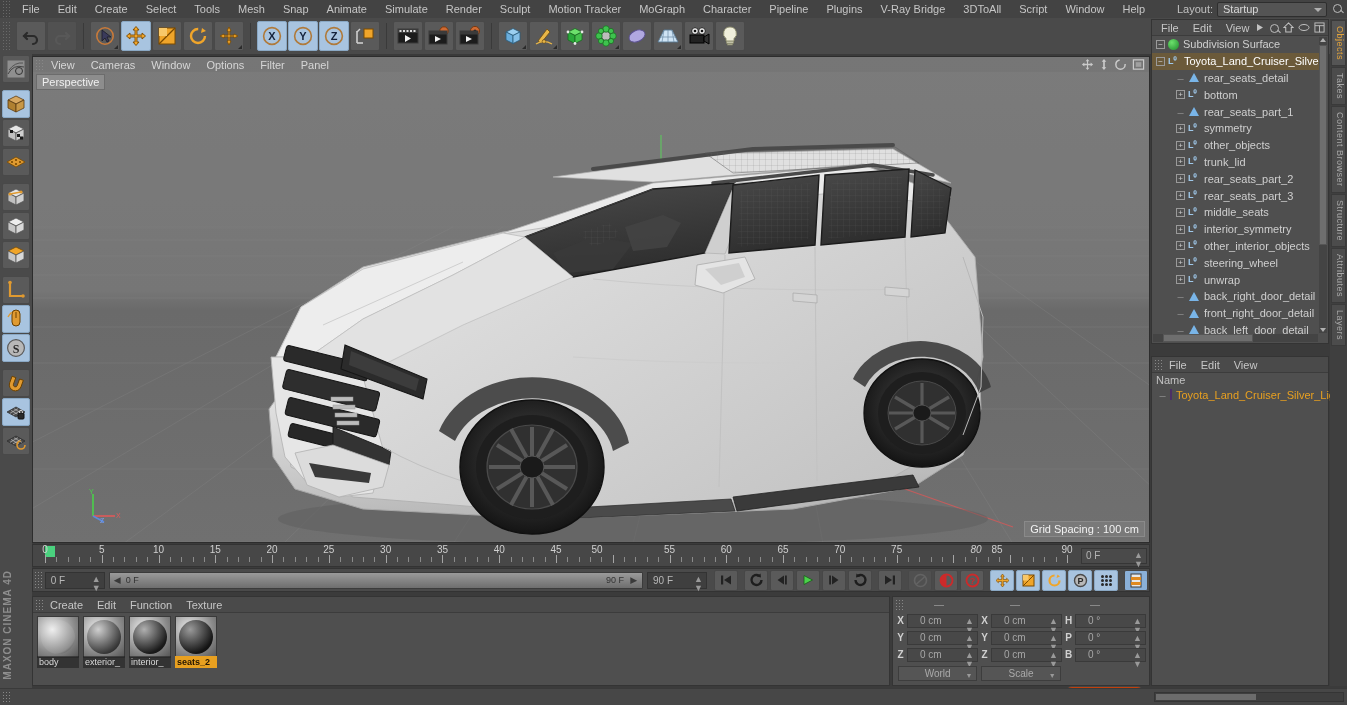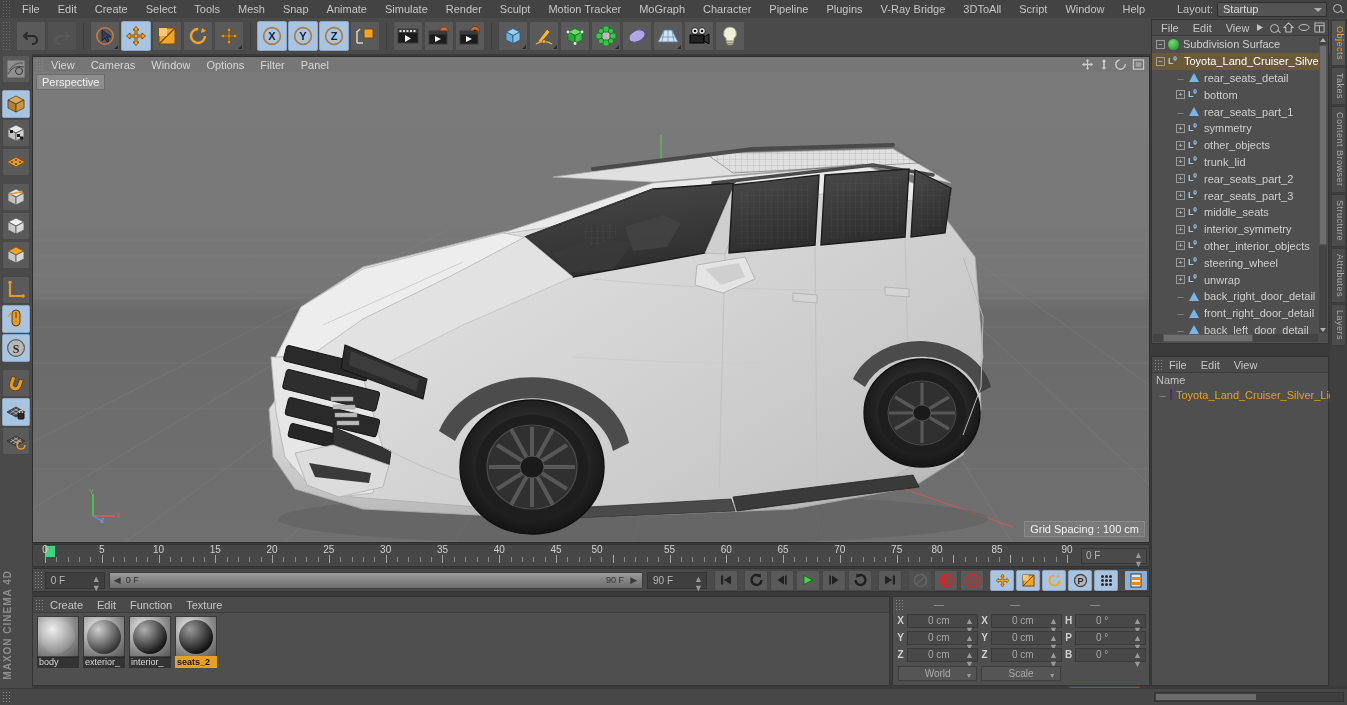--- a/index.html
+++ b/index.html
@@ -258,21 +258,21 @@
   .coords {
     position: absolute; left: 892px; top: 596px; width: 258px; height: 90px;
     background: #4f4f4f; border: 1px solid #343434;
   }
   .co-head { height: 15px; display: flex; align-items: center; font-size: 10px; color: #9b9b9b; }
   .co-head span { display: inline-block; text-align: center; }
   .co-row { height: 17px; display: flex; align-items: center; gap: 2px; padding: 0 3px; }
   .co-lbl { width: 9px; font-size: 10px; color: #d0d0d0; font-weight: bold; text-align: center; }
   .co-in {
     flex: 1; height: 14px; background: #484848; border: 1px solid #3a3a3a;
-    color: #a6a6a6; font-size: 10px; line-height: 12px; padding-left: 20px; position: relative;
+    color: #a6a6a6; font-size: 10px; line-height: 12px; padding-left: 12px; position: relative;
   }
   .co-btnrow { height: 19px; display: flex; align-items: center; gap: 4px; padding: 0 5px; margin-top: 1px; }
   .co-sel {
     flex: 1; height: 15px; background: #555; border: 1px solid #3d3d3d;
     color: #aaa; font-size: 10px; line-height: 13px; text-align: center; position: relative;
   }
   .co-apply {
     flex: 1; height: 15px; background: #c2410c; border: 1px solid #454545;
     border-radius: 7px; color: #e0e0e0; font-size: 10px; line-height: 13px; text-align: right; margin-top: 40px;
   }
@@ -1136,21 +1136,21 @@
         <div class="tl-num" style="left: 342.667px;">30</div>
         <div class="tl-num" style="left: 399.444px;">35</div>
         <div class="tl-num" style="left: 456.222px;">40</div>
         <div class="tl-num" style="left: 513px;">45</div>
         <div class="tl-num" style="left: 554px;">50</div>
         <div class="tl-num" style="left: 626.556px;">55</div>
         <div class="tl-num" style="left: 683.333px;">60</div>
         <div class="tl-num" style="left: 740.111px;">65</div>
         <div class="tl-num" style="left: 796.889px;">70</div>
         <div class="tl-num" style="left: 853.667px;">75</div>
-        <div class="tl-num" style="left: 894px;">80</div>
+        <div class="tl-num" style="left: 933px; font-style: italic;">80</div>
         <div class="tl-num" style="left: 954px;">85</div>
         <div class="tl-num" style="left: 1024px;">90</div>
       </div>
     <div class="tl-field">
       <span>0 F</span>
       <span class="spin">▲<br>▼</span>
     </div>
   </div>
 
   <div class="playbar">

